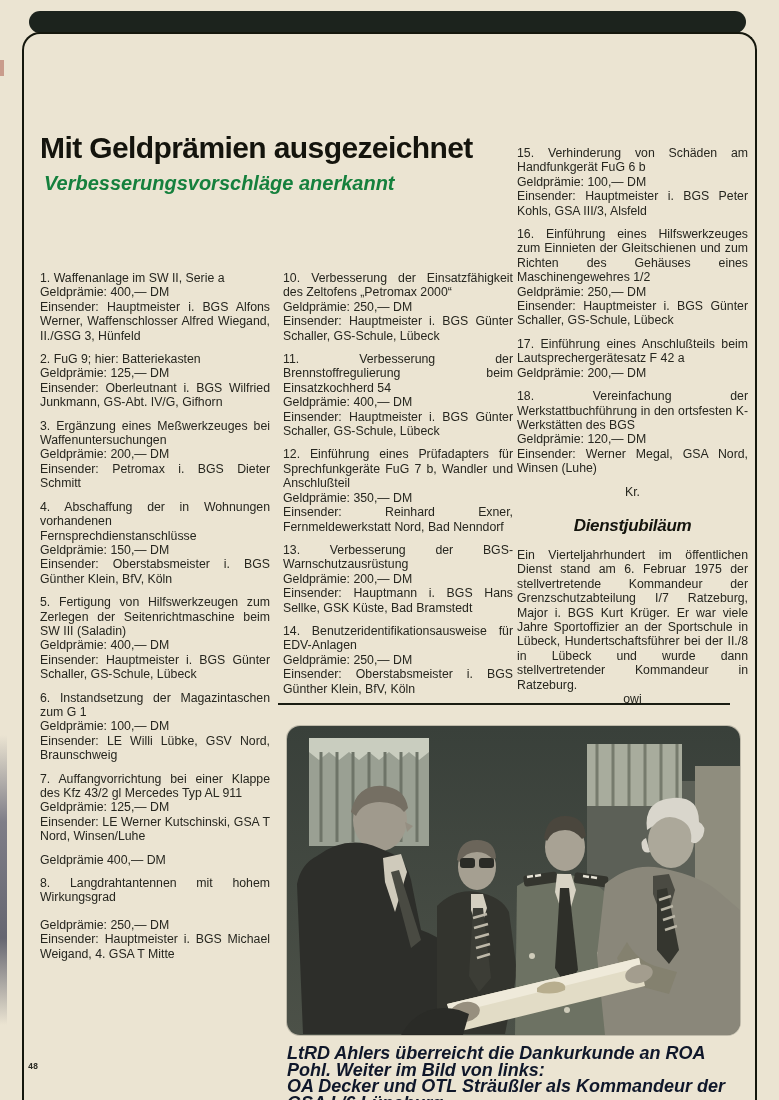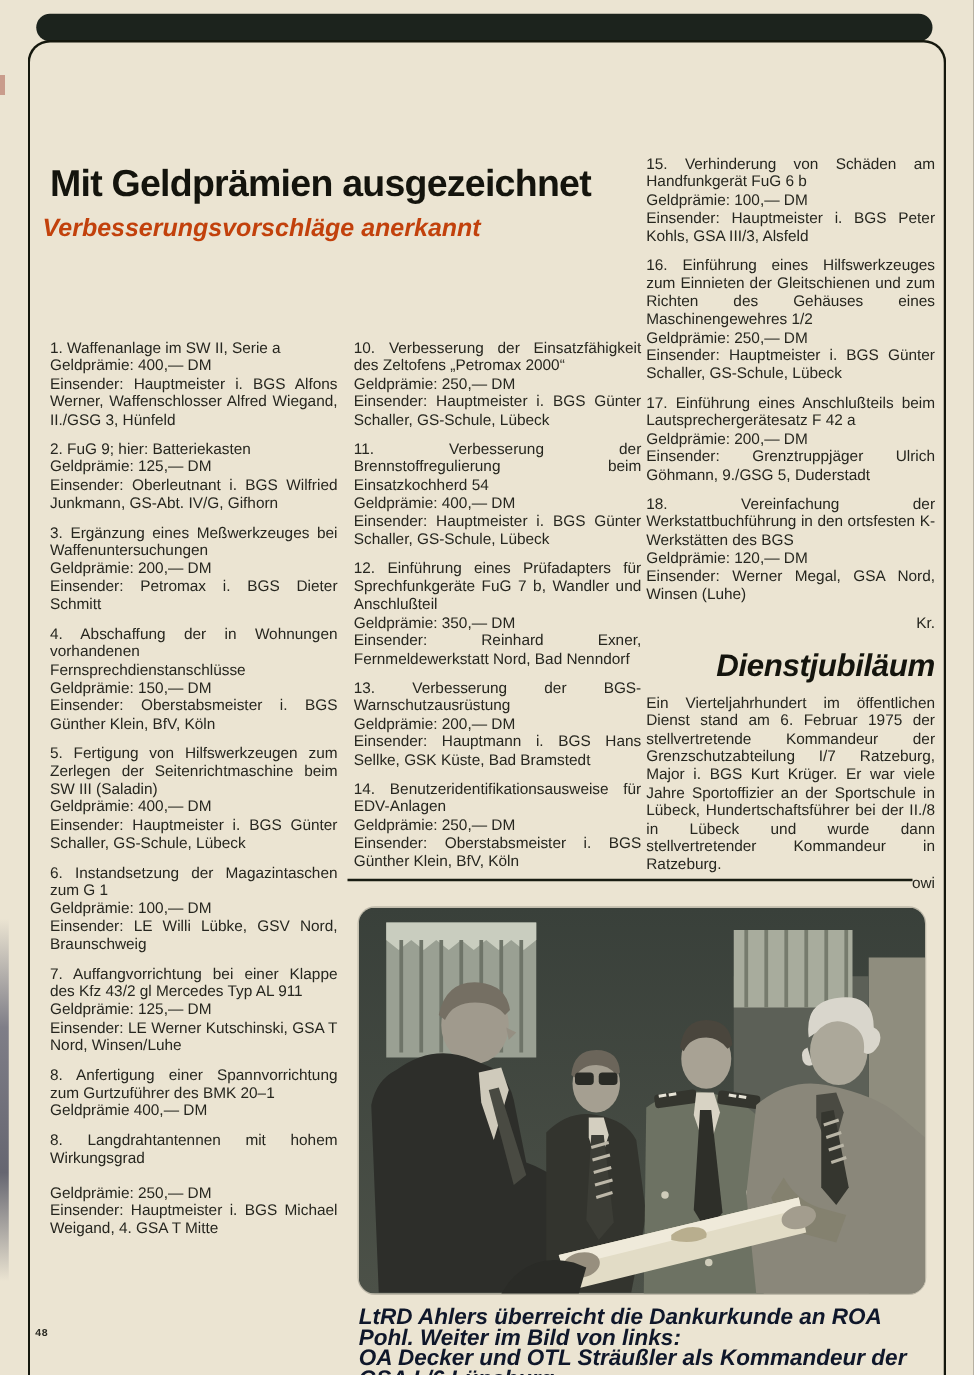--- a/index.html
+++ b/index.html
@@ -14,35 +14,35 @@
     background:#1c231d;border-radius:11px;}
   .frame{position:absolute;left:22px;top:32px;width:731px;height:1100px;
     border:2px solid #14170d;border-bottom:none;border-radius:18px 18px 0 0;}
   .edge-shadow{position:absolute;left:0;top:735px;width:7px;height:290px;
     background:linear-gradient(180deg,rgba(40,44,78,.0),rgba(38,42,74,.55) 30%,rgba(30,34,60,.65) 70%,rgba(40,44,78,0));}
   .edge-mark{position:absolute;left:0;top:60px;width:4px;height:16px;background:#c08a7a;opacity:.8;}
 
   .page-title{position:absolute;left:40px;top:131px;width:480px;
     font-size:30px;font-weight:bold;letter-spacing:-0.6px;
     color:#14140d;white-space:nowrap;}
-  .page-subtitle{position:absolute;left:34px;top:172px;
-    font-size:20px;font-weight:bold;font-style:italic;color:#c2410c;white-space:nowrap;}
+  .page-subtitle{position:absolute;left:44px;top:172px;
+    font-size:20px;font-weight:bold;font-style:italic;color:#15803d;white-space:nowrap;}
 
   .col{position:absolute;font-size:12.3px;line-height:14.4px;text-align:justify;}
   .col p{margin:0;}
   .col-1{left:40px;top:271px;width:230px;}
   .col-2{left:283px;top:271px;width:230px;}
-  .col-3{left:517px;top:124px;width:231px;}
+  .col-3{left:517px;top:146px;width:231px;}
   .intro{margin-bottom:10px;}
   .item{margin-bottom:9px;}
   .gap-top{margin-top:13px !important;}
-  .sig{text-align:right;margin-top:2px;}
-
-  .jub-title{font-size:25px;font-weight:bold;font-style:italic;color:#14140d;
-    margin:14px 0 9px 0;line-height:26px;text-align:right;letter-spacing:-0.3px;}
+  .sig{text-align:center;margin-top:2px;}
+
+  .jub-title{font-size:17px;font-weight:bold;font-style:italic;color:#14140d;
+    margin:14px 0 9px 0;line-height:26px;text-align:center;letter-spacing:-0.3px;}
 
   .rule{position:absolute;left:278px;top:703px;width:452px;height:2px;background:#191c12;}
 
   .photo{position:absolute;left:287px;top:726px;width:453px;height:309px;
     border-radius:13px;overflow:hidden;box-shadow:0 0 0 1px rgba(60,60,50,.25);}
   .caption{position:absolute;left:287px;top:1045px;width:466px;
     font-size:18px;line-height:16.5px;font-weight:bold;font-style:italic;color:#0f172a;}
   .page-num{position:absolute;left:28px;top:1062px;font-size:8.5px;font-weight:bold;color:#2a2a23;font-family:Liberation Mono, monospace;}
 </style>
 </head>
@@ -87,21 +87,20 @@
     <p>6. Instandsetzung der Magazintaschen zum G 1</p>
     <p>Geldprämie: 100,— DM</p>
     <p>Einsender: LE Willi Lübke, GSV Nord, Braunschweig</p>
   </div>
   <div class="item">
     <p>7. Auffangvorrichtung bei einer Klappe des Kfz 43/2 gl Mercedes Typ AL 911</p>
     <p>Geldprämie: 125,— DM</p>
     <p>Einsender: LE Werner Kutschinski, GSA T Nord, Winsen/Luhe</p>
   </div>
   <div class="item">
-    <p>8. Anfertigung einer Spannvorrichtung zum Gurtzuführer des BMK 20–1</p>
     <p>Geldprämie 400,— DM</p>
   </div>
   <div class="item">
     <p>8. Langdrahtantennen mit hohem Wirkungsgrad</p>
     <p class="gap-top">Geldprämie: 250,— DM</p>
     <p>Einsender: Hauptmeister i. BGS Michael Weigand, 4. GSA T Mitte</p>
   </div>
 </div>
 
 <div class="col col-2">
@@ -139,21 +138,20 @@
     <p>Einsender: Hauptmeister i. BGS Peter Kohls, GSA III/3, Alsfeld</p>
   </div>
   <div class="item">
     <p>16. Einführung eines Hilfswerkzeuges zum Einnieten der Gleitschienen und zum Richten des Gehäuses eines Maschinengewehres 1/2</p>
     <p>Geldprämie: 250,— DM</p>
     <p>Einsender: Hauptmeister i. BGS Günter Schaller, GS-Schule, Lübeck</p>
   </div>
   <div class="item">
     <p>17. Einführung eines Anschlußteils beim Lautsprechergerätesatz F 42 a</p>
     <p>Geldprämie: 200,— DM</p>
-    <p>Einsender: Grenztruppjäger Ulrich Göhmann, 9./GSG 5, Duderstadt</p>
   </div>
   <div class="item">
     <p>18. Vereinfachung der Werkstattbuchführung in den ortsfesten K-Werkstätten des BGS</p>
     <p>Geldprämie: 120,— DM</p>
     <p>Einsender: Werner Megal, GSA Nord, Winsen (Luhe)</p>
   </div>
   <p class="sig">Kr.</p>
 
   <h2 class="jub-title">Dienstjubiläum</h2>
   <p>Ein Vierteljahrhundert im öffentlichen Dienst stand am 6. Februar 1975 der stellvertretende Kommandeur der Grenzschutzabteilung I/7 Ratzeburg, Major i. BGS Kurt Krüger. Er war viele Jahre Sportoffizier an der Sportschule in Lübeck, Hundertschaftsführer bei der II./8 in Lübeck und wurde dann stellvertretender Kommandeur in Ratzeburg.</p>

